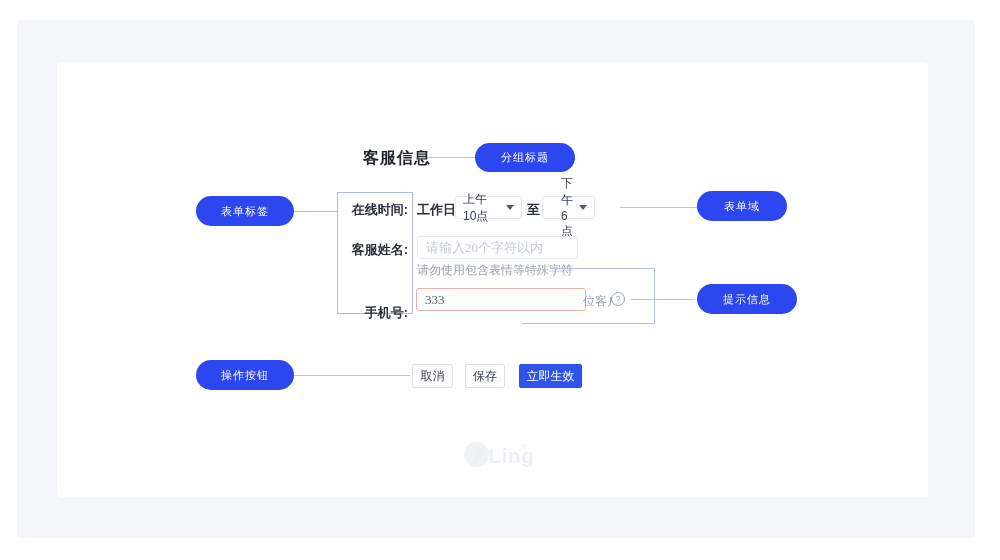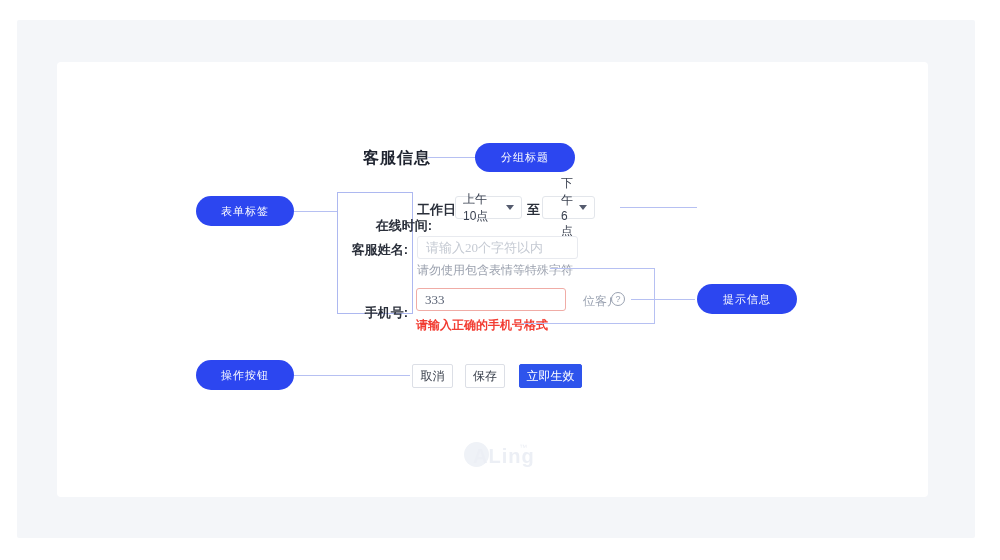--- a/index.html
+++ b/index.html
@@ -120,46 +120,48 @@
   <div class="pill" style="left:475px; top:143px; width:100px; height:29px;">
     <span>分组标题</span>
   </div>
 
   <div class="pill" style="left:196px; top:196px; width:98px;">
     <span>表单标签</span>
   </div>
   <div class="hline" style="left:294px; top:211px; width:43px;"></div>
   <div class="label-box"></div>
 
-  <div class="form-label" style="top:217px;margin-left:24px;">在线时间:</div>
+  <div class="form-label" style="top:201px;">在线时间:</div>
   <div class="inline-text" style="left:417px; top:201px;">工作日</div>
   <div class="select" style="left:455px; width:67px;">
     <span>上午10点</span>
     <span class="caret"></span>
   </div>
   <div class="inline-text" style="left:527px; top:201px;">至</div>
   <div class="select" style="left:542px; width:52px;padding-left:44px;">
     <span>下午6点</span>
     <span class="caret"></span>
   </div>
   <div class="hline" style="left:620px; top:207px; width:77px;"></div>
+  <div class="pill" style="left:697px; top:191px; width:90px;">
+    <span>表单域</span>
+  </div>
 
   <div class="form-label" style="top:241px;">客服姓名:</div>
   <input class="text-input" style="left: 417px; top: 236px; width: 161px;" placeholder="请输入20个字符以内">
   <div class="helper-text" style="left:417px; top:262px;">请勿使用包含表情等特殊字符</div>
   <div class="hline" style="left:550px; top:268px; width:104px;"></div>
 
   <div class="form-label" style="top:304px;">手机号:</div>
-  <input class="text-input error-state" style="left: 416px; top: 288px; width: 150px;" value="333">
+  <input class="text-input error-state" style="left: 416px; top: 288px; width: 170px;" value="333">
   <div class="suffix-text" style="left:583px; top:293px;">位客户</div>
   <div class="help-circle">
     <span>?</span>
   </div>
   <div class="hline" style="left:631px; top:299px; width:64px;"></div>
-  <div class="error-text" style="left:416px; top:317px;">请输入正确的手机号格式</div>
   <div class="hline" style="left:522px; top:323px; width:132px;"></div>
   <div class="vline" style="left:654px; top:268px; height:56px;"></div>
   <div class="pill" style="left:697px; top:284px; width:100px;">
     <span>提示信息</span>
   </div>
 
   <div class="pill" style="left:196px; top:360px; width:98px;">
     <span>操作按钮</span>
   </div>
   <div class="hline" style="left:294px; top:375px; width:116px;"></div>

